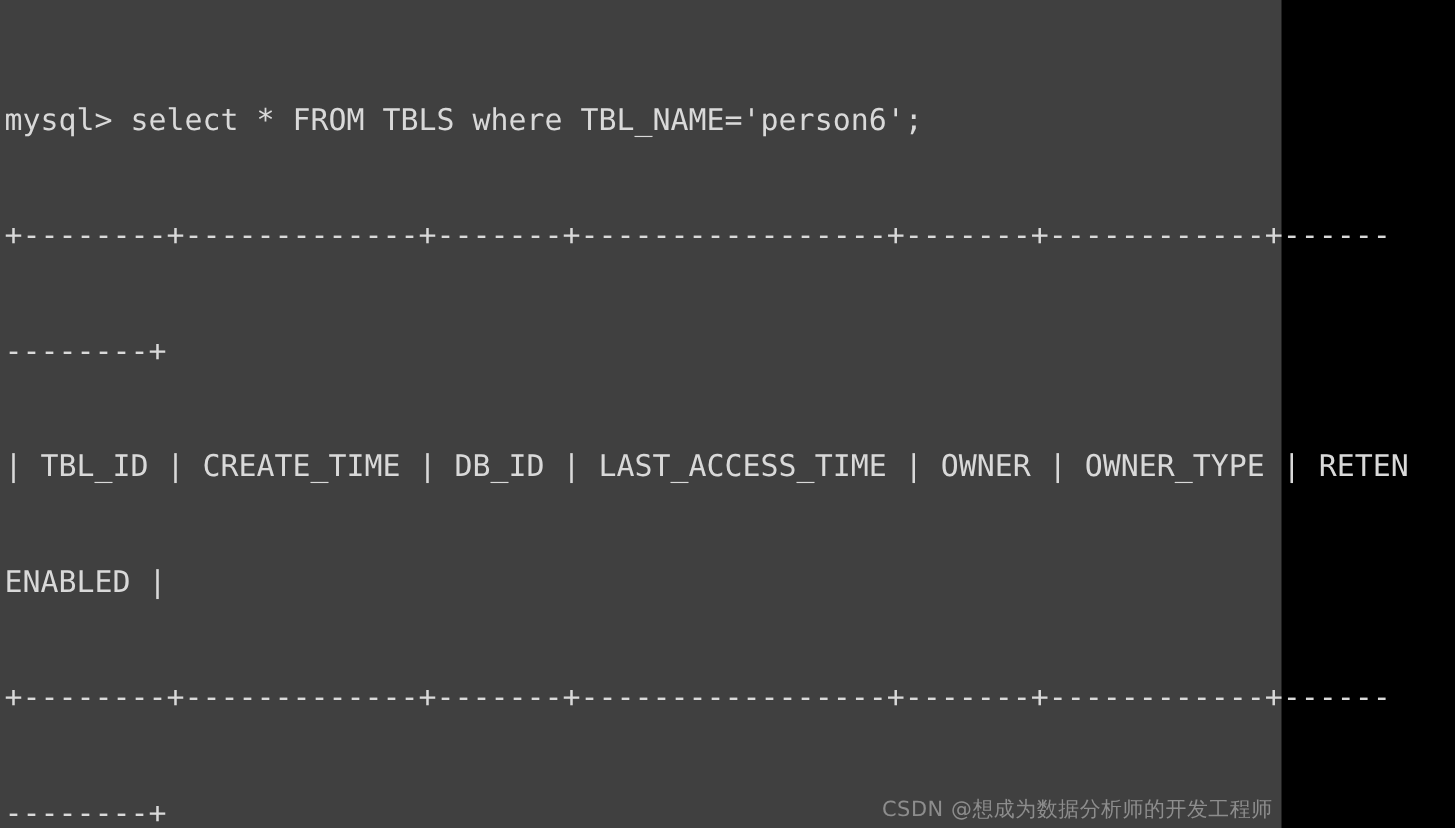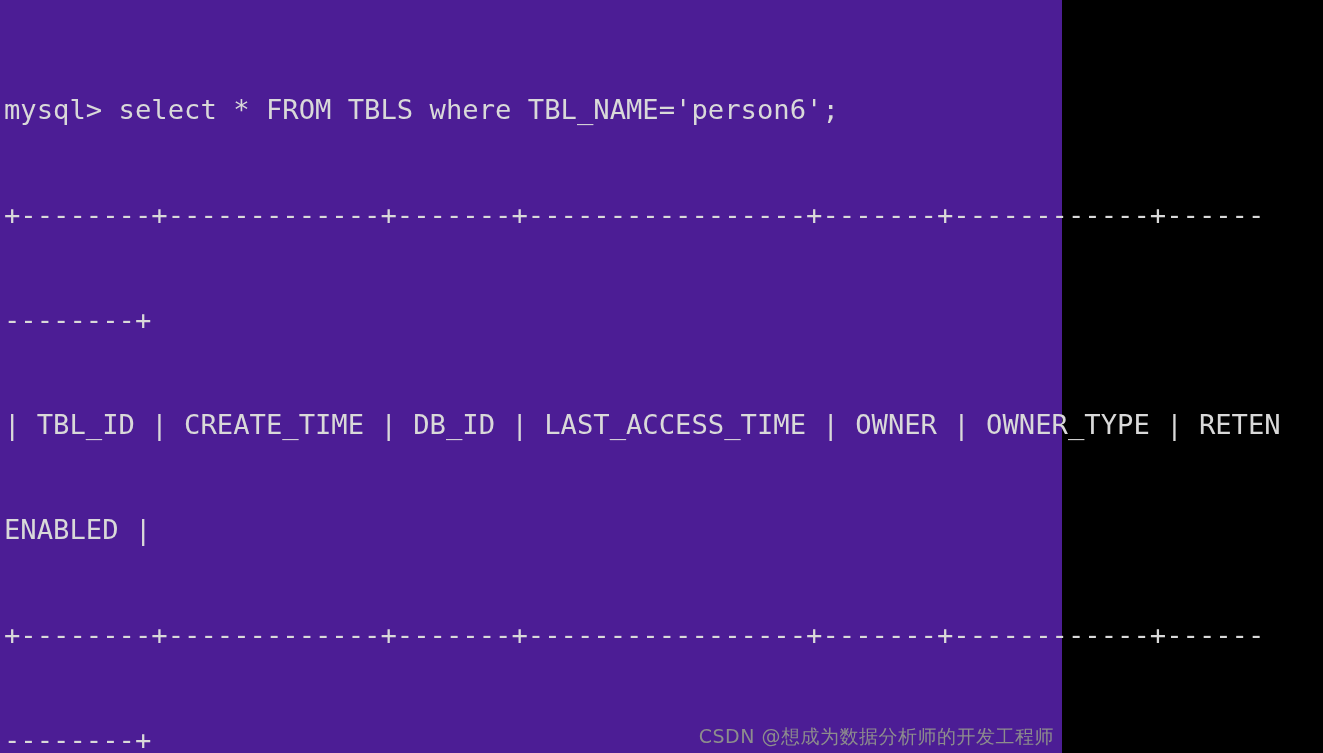--- a/index.html
+++ b/index.html
@@ -11,23 +11,23 @@
     width: 1323px;
     height: 753px;
     overflow: hidden;
     position: relative;
     font-family: "DejaVu Sans Mono", "Liberation Mono", monospace;
   }
   #terminal {
     position: absolute;
     left: 0;
     top: 0;
-    width: 1062px;
+    width: 1165px;
     height: 753px;
-    background: #4c1d95;
+    background: #404040;
     padding: 16px;
     box-sizing: border-box;
   }
   .screen {
     position: absolute;
     left: 4px;
     top: 22px;
     width: 1330px;
     color: #d8d8d8;
     font-size: 27.2px;

